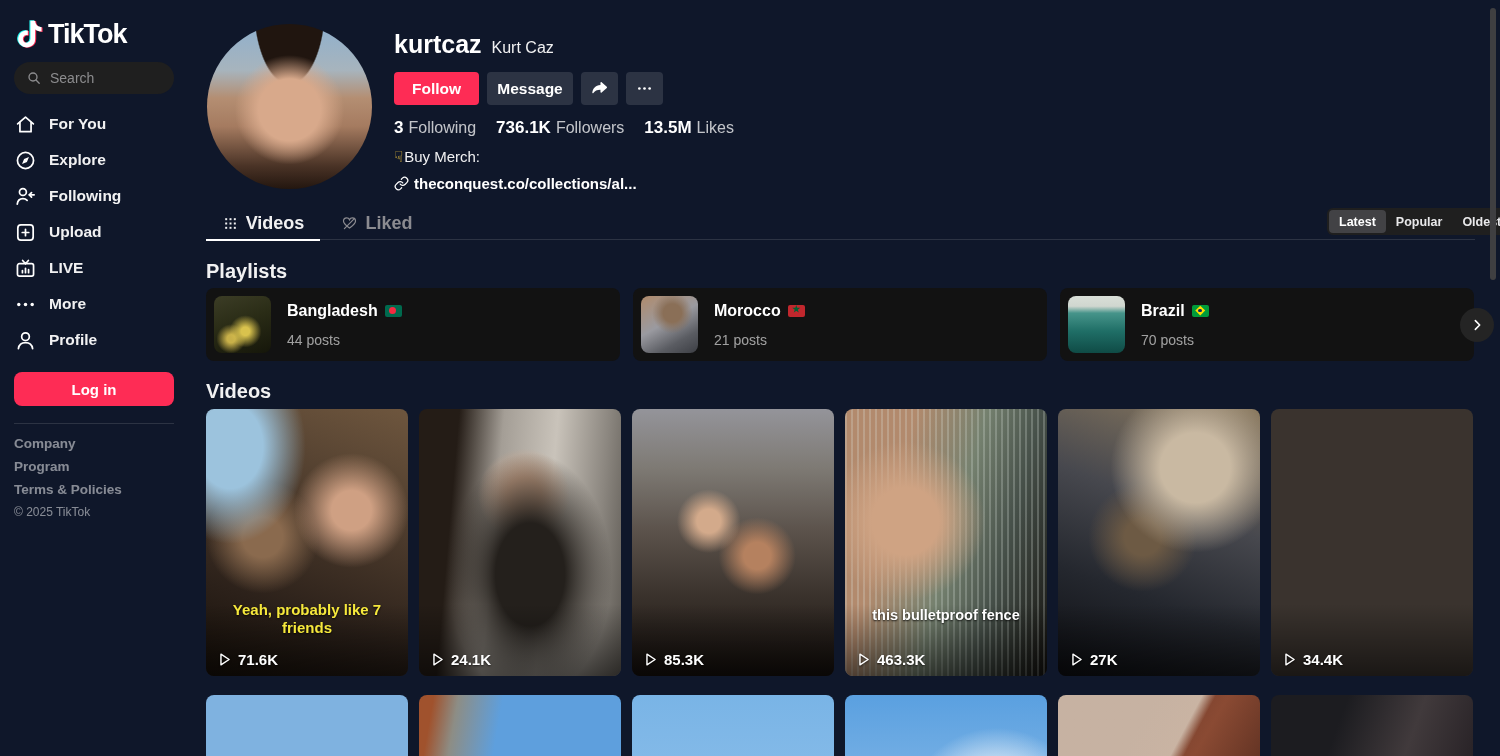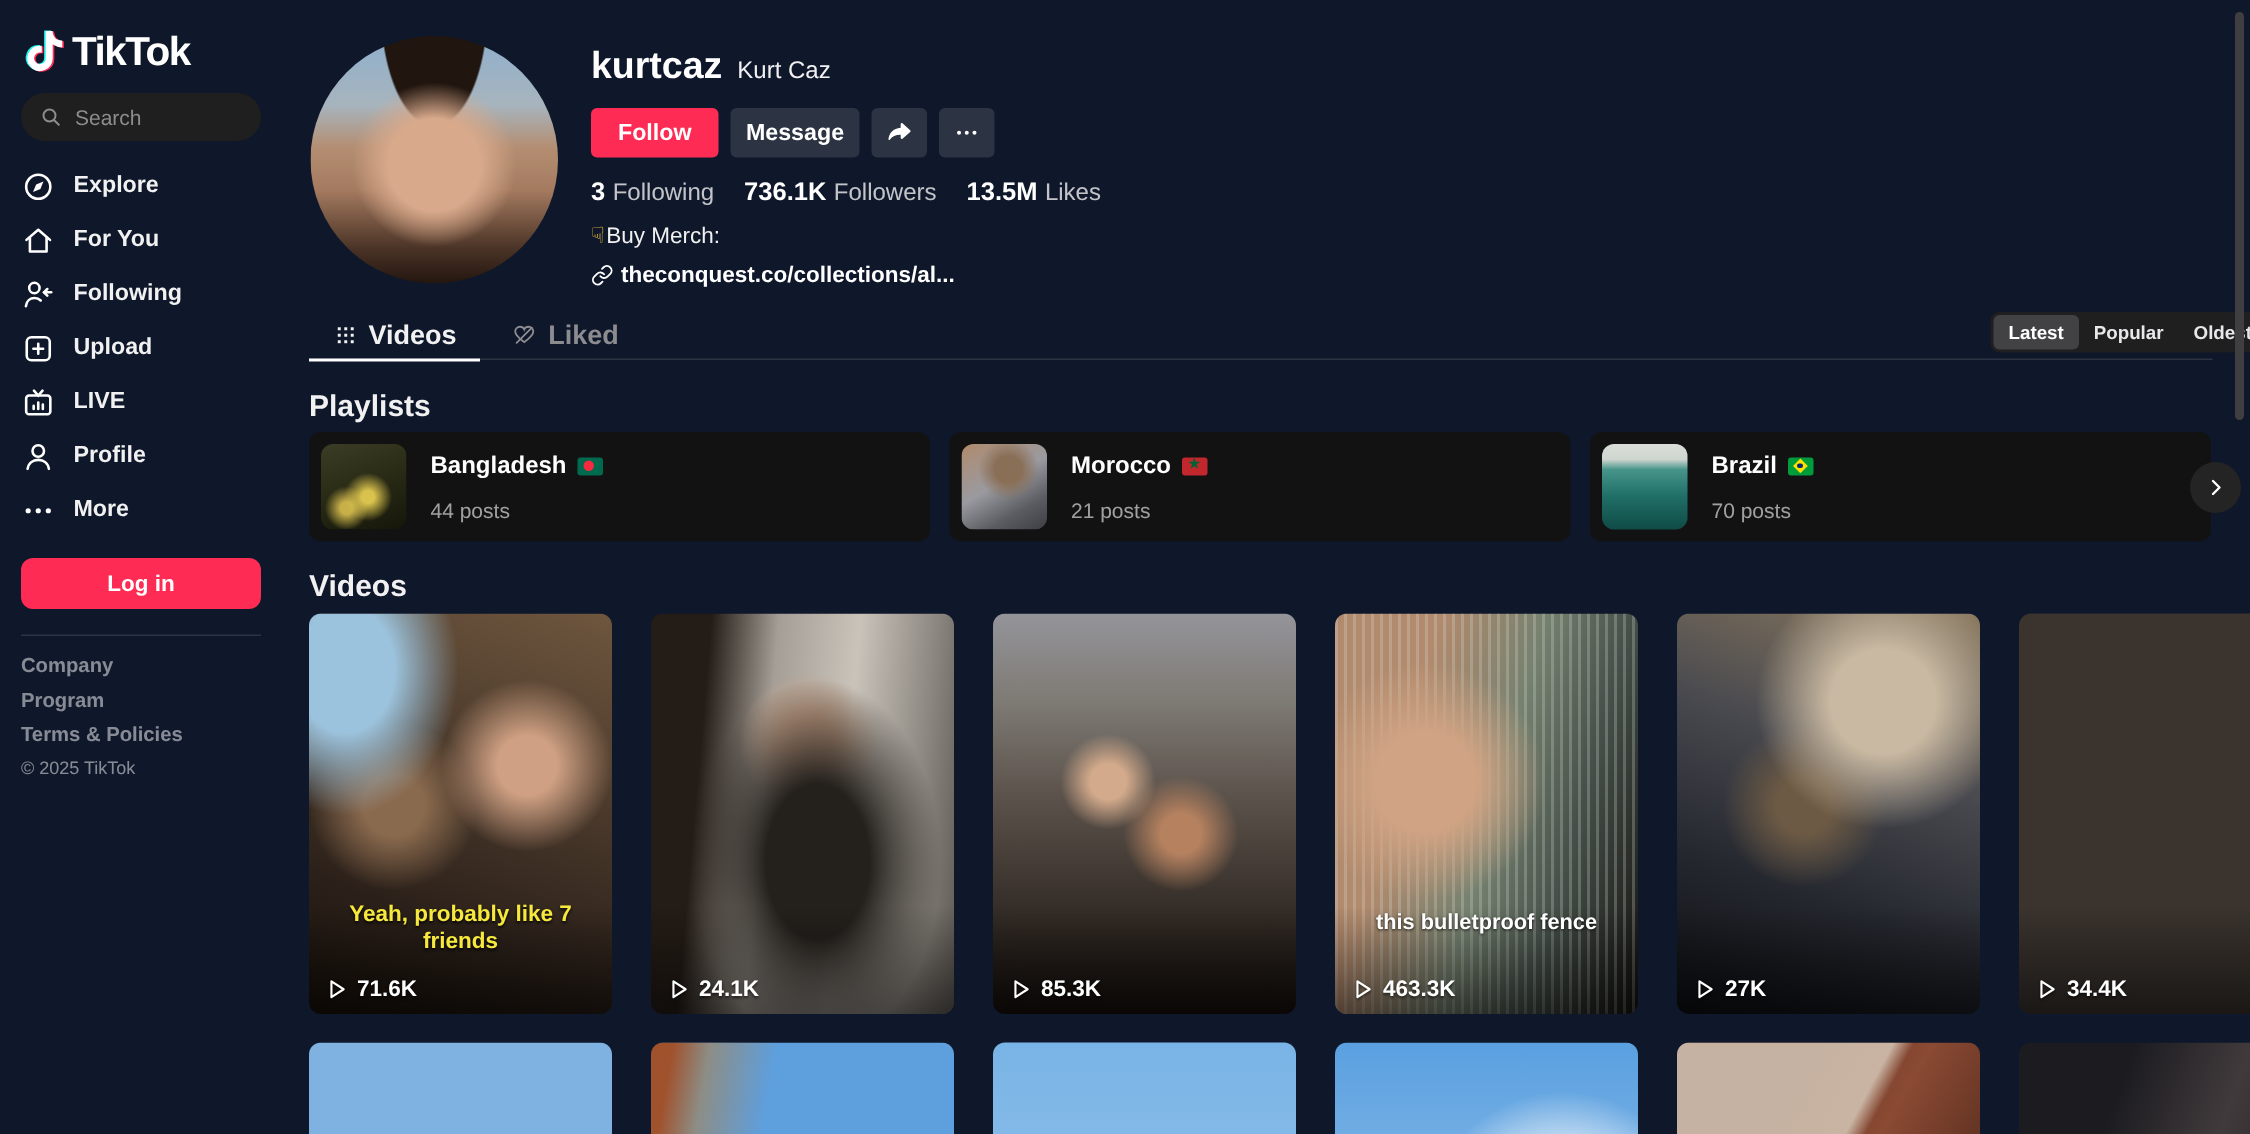--- a/index.html
+++ b/index.html
@@ -92,21 +92,21 @@
   .flag-ma { background:#c1272d; }
   .flag-ma::after { content:"★"; position:absolute; left:0; right:0; top:-1px; text-align:center; font-size:9px; color:#006233; }
   .flag-br { background:#009b3a; }
   .flag-br::before { content:""; position:absolute; left:5.2px; top:2.7px; width:6.5px; height:6.5px; background:#fedf00; transform:rotate(45deg); }
   .flag-br::after { content:""; position:absolute; left:6.8px; top:4.3px; width:3.4px; height:3.4px; border-radius:50%; background:#002776; }
   .pl-next { position:absolute; left:1460px; top:308px; width:34px; height:34px; border-radius:50%;
     background:#242424; border:none; display:flex; align-items:center; justify-content:center; cursor:pointer; }
   .pl-next svg { width:16px; height:16px; }
 
   
-  .video-grid { position:absolute; left:206px; width:1269px; display:flex; gap:26px; }
+  .video-grid { position:absolute; left:206px; width:1269px; display:flex; gap:11px; }
   .row1 { top:409px; }
   .row2 { top:695px; }
   .v-card { position:relative; width:202px; height:267px; border-radius:8px; overflow:hidden;
     background:#1a1a1a; cursor:pointer; flex:none; }
   .v-card::after { content:""; position:absolute; left:0; right:0; bottom:0; height:72px;
     background:linear-gradient(rgba(0,0,0,0), rgba(0,0,0,0.55)); }
   .views { position:absolute; left:10px; bottom:8px; display:flex; align-items:center; gap:5px; z-index:2; }
   .views svg { width:17px; height:17px; filter:drop-shadow(0 1px 1px rgba(0,0,0,.6)); }
   .views span { font-size:15px; font-weight:700; color:#fff; text-shadow:0 1px 2px rgba(0,0,0,.6); }
   .v-cap { position:absolute; left:7%; right:7%; text-align:center; font-weight:700; z-index:2;
@@ -174,32 +174,32 @@
     <div class="searchbar">
       <svg viewBox="0 0 24 24" fill="none" stroke="#8c8c8e" stroke-width="2" stroke-linecap="round">
         <circle cx="10.5" cy="10.5" r="6"></circle>
           <path d="M15 15l4.8 4.8"></path>
       </svg>
       <span>Search</span>
     </div>
 
     <nav class="nav">
       <div class="nav-item">
+        <svg viewBox="0 0 24 24" fill="none" stroke="#fff" stroke-width="1.8" stroke-linecap="round" stroke-linejoin="round">
+          <path d="M3.8 11.4 12 4.4l8.2 7"></path>
+            <path d="M6.2 9.8v9.7h11.6V9.8"></path>
+        </svg>
+        <span>For You</span>
+      </div>
+      <div class="nav-item">
         <svg viewBox="0 0 24 24" fill="none" stroke="#fff" stroke-width="1.8">
           <circle cx="12" cy="12" r="8.4"></circle>
             <path d="M15.6 8.4l-2.1 5.1-5.1 2.1 2.1-5.1z" fill="#fff" stroke="none"></path>
         </svg>
         <span>Explore</span>
-      </div>
-      <div class="nav-item">
-        <svg viewBox="0 0 24 24" fill="none" stroke="#fff" stroke-width="1.8" stroke-linecap="round" stroke-linejoin="round">
-          <path d="M3.8 11.4 12 4.4l8.2 7"></path>
-            <path d="M6.2 9.8v9.7h11.6V9.8"></path>
-        </svg>
-        <span>For You</span>
       </div>
       <div class="nav-item">
         <svg viewBox="0 0 24 24" fill="none" stroke="#fff" stroke-width="1.8" stroke-linecap="round" stroke-linejoin="round">
           <circle cx="9.3" cy="7.3" r="3.6"></circle>
             <path d="M3.4 20c.4-3.7 3-5.7 5.9-5.7 1.7 0 3.3.6 4.4 1.7"></path>
             <path d="M21 10.3h-5"></path>
             <path d="M18.3 8l-2.3 2.3 2.3 2.3"></path>
         </svg>
         <span>Following</span>
       </div>
@@ -212,33 +212,33 @@
       </div>
       <div class="nav-item">
         <svg viewBox="0 0 24 24" fill="none" stroke="#fff" stroke-width="1.8" stroke-linecap="round">
           <rect x="3.6" y="7" width="16.8" height="13" rx="2"></rect>
             <path d="M9 3.6 12 7l3-3.4"></path>
             <path d="M8.8 16.4v-2.2M12 16.4v-4.6M15.2 16.4v-3.2"></path>
         </svg>
         <span>LIVE</span>
       </div>
       <div class="nav-item">
-        <svg viewBox="0 0 24 24" fill="none" stroke="#fff" stroke-width="1.8" stroke-linecap="round">
-          <circle cx="12" cy="8" r="4"></circle>
-            <path d="M4.6 20.4c.6-4.1 3.7-6.2 7.4-6.2s6.8 2.1 7.4 6.2"></path>
-        </svg>
-        <span>Profile</span>
-      </div>
-      <div class="nav-item">
         <svg viewBox="0 0 24 24" fill="#fff">
           <circle cx="5" cy="12" r="1.8"></circle>
             <circle cx="12" cy="12" r="1.8"></circle>
             <circle cx="19" cy="12" r="1.8"></circle>
         </svg>
         <span>More</span>
+      </div>
+      <div class="nav-item">
+        <svg viewBox="0 0 24 24" fill="none" stroke="#fff" stroke-width="1.8" stroke-linecap="round">
+          <circle cx="12" cy="8" r="4"></circle>
+            <path d="M4.6 20.4c.6-4.1 3.7-6.2 7.4-6.2s6.8 2.1 7.4 6.2"></path>
+        </svg>
+        <span>Profile</span>
       </div>
     </nav>
 
     <button class="login-btn">Log in</button>
     <div class="side-divider"></div>
 
     <div class="side-footer">
       <a>Company</a>
       <a>Program</a>
       <a>Terms &amp; Policies</a>

